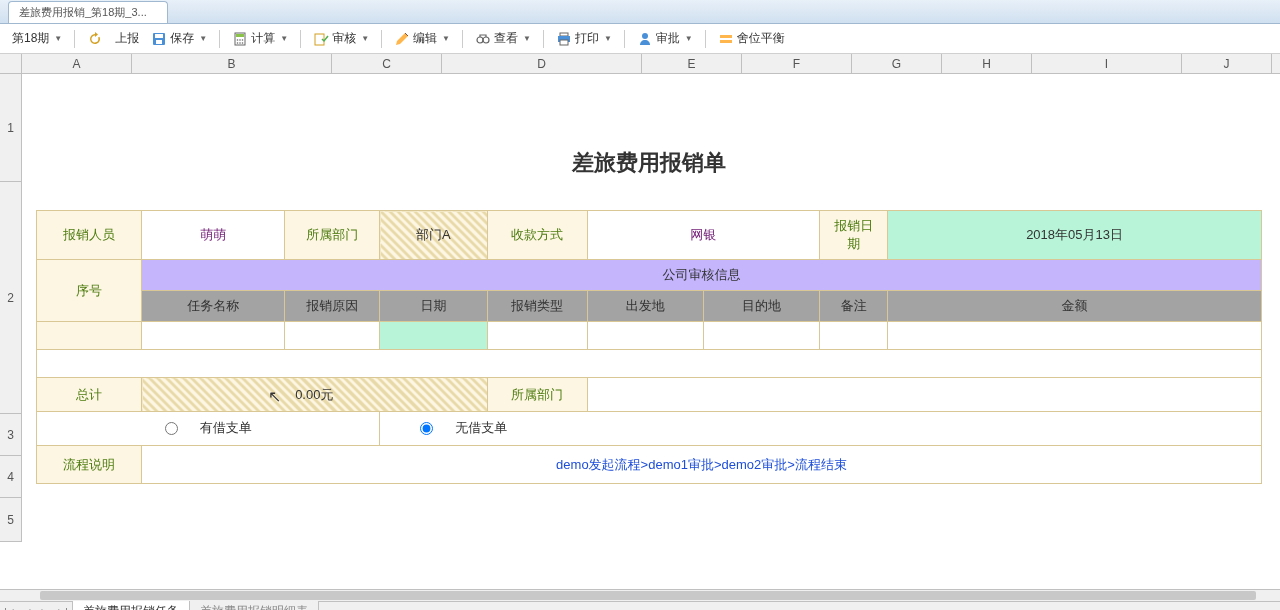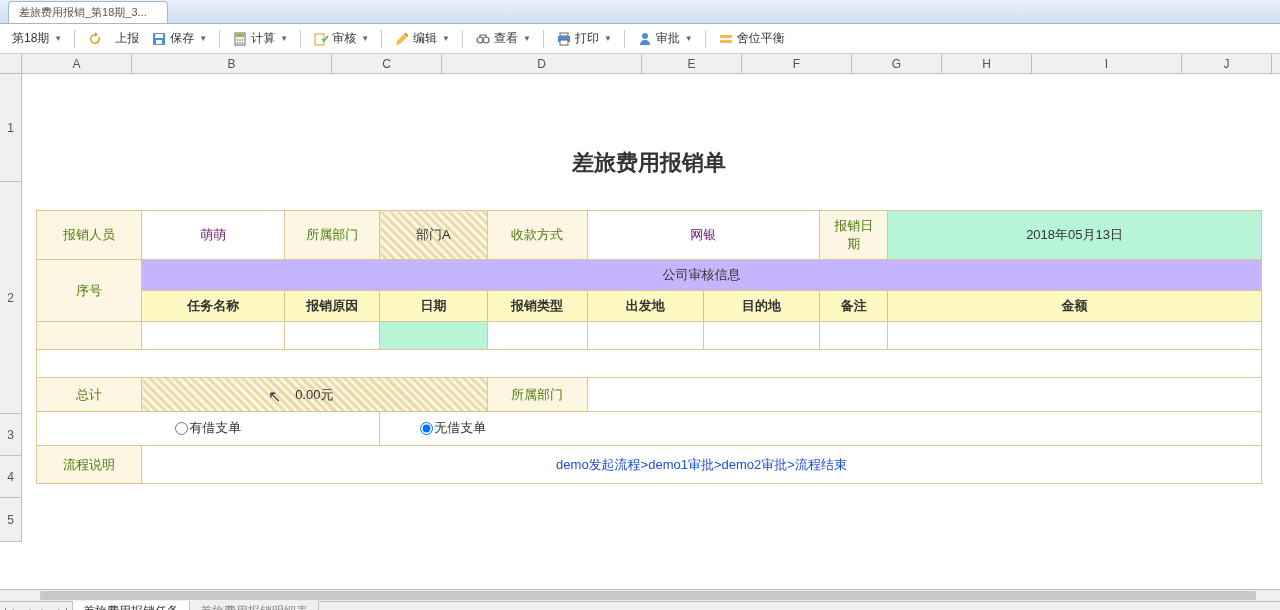--- a/index.html
+++ b/index.html
@@ -150,43 +150,43 @@
       background: #fff;
       color: #701a75;
     }
     .highlight-cell {
       background: #b8f5d8;
     }
     .hatched {
       background: repeating-linear-gradient(45deg, #fdf6e3, #fdf6e3 3px, #e8d9a8 3px, #e8d9a8 6px);
     }
     .header-row th {
-      background: #fef9c3;
-      font-weight: bold;
+      background: #a3a3a3;
+      font-weight: normal;
     }
     .company-audit {
       background: #c4b5fd;
       text-align: center;
     }
     .empty-body {
       height: 158px;
       background: #fff;
     }
     .date-input-cell {
       background: #b8f5d8;
     }
     .radio-row td {
       background: #fff;
       border-left: 1px solid #d9c896;
       border-right: 1px solid #d9c896;
     }
     .radio-label {
       display: inline-flex;
       align-items: center;
-      gap: 1px;
+      gap: 22px;
     }
     .flow-cell {
       background: #fff;
       text-align: center;
       color: #1d4ed8;
     }
     
     
     .sheet-tabs {
       height: 20px;

